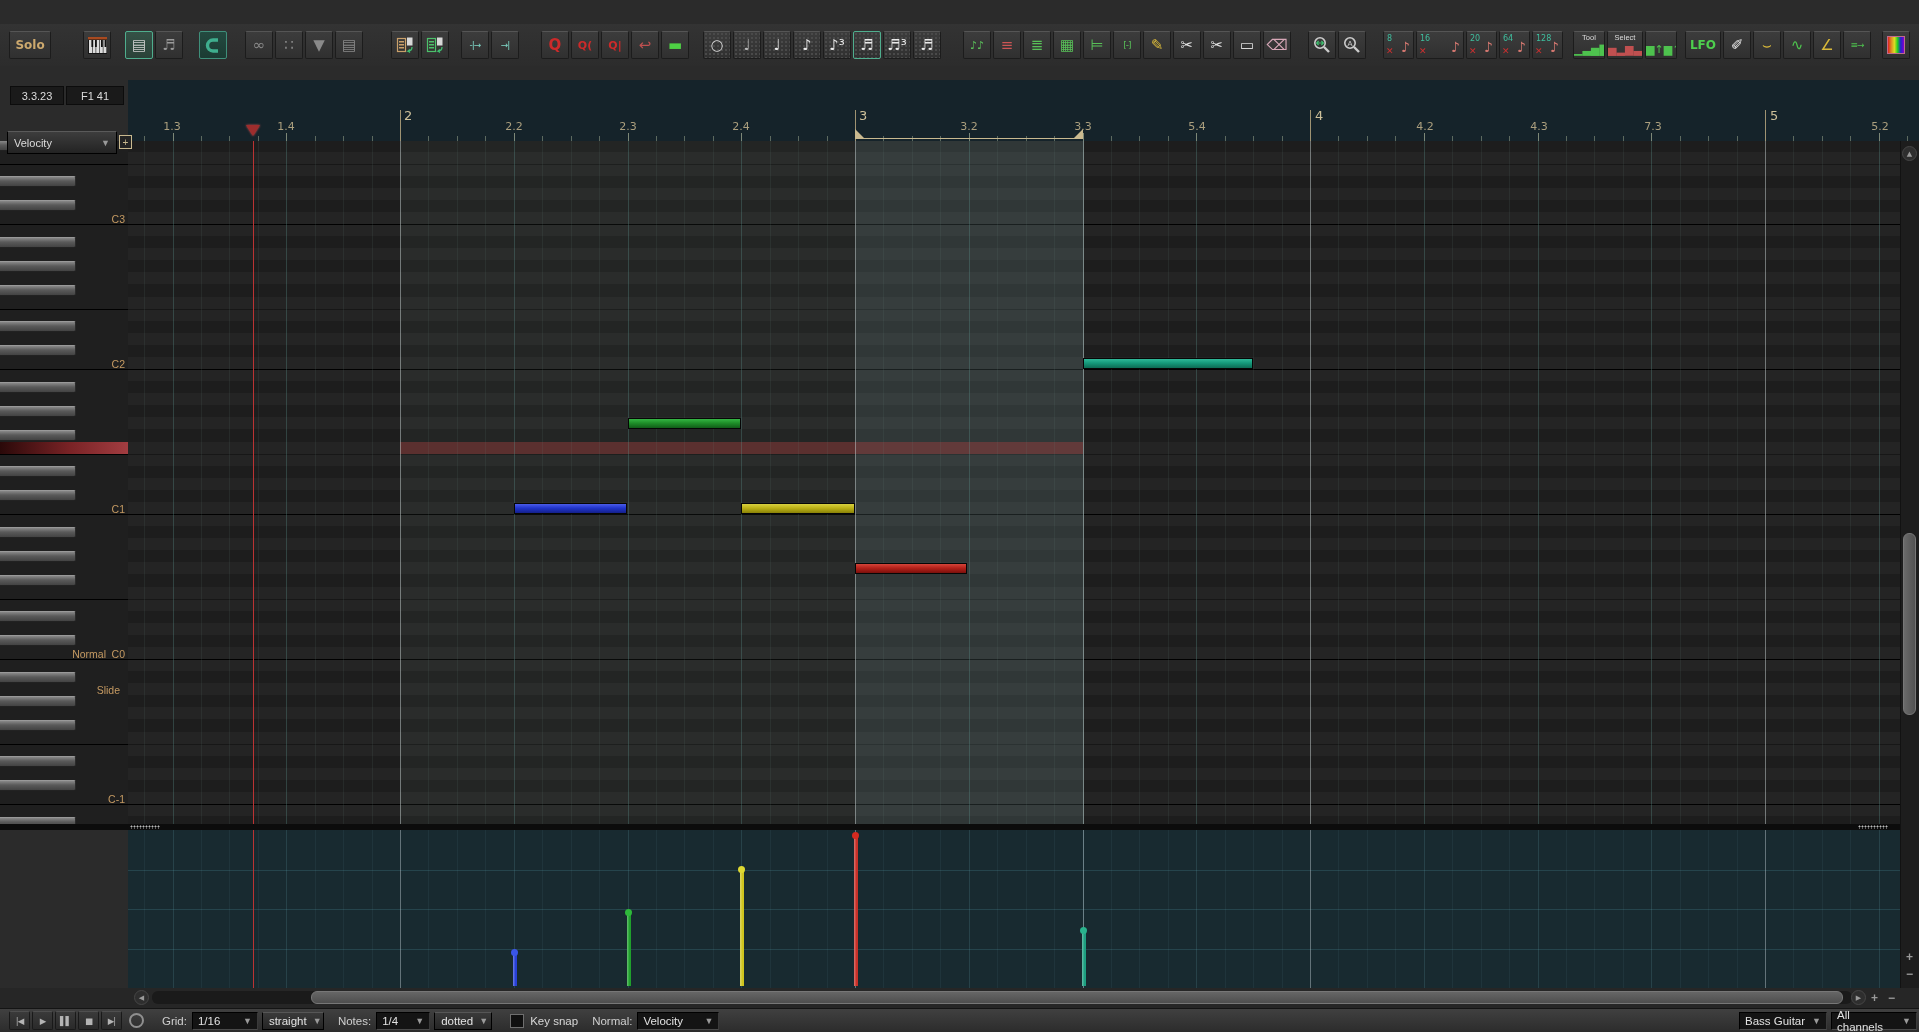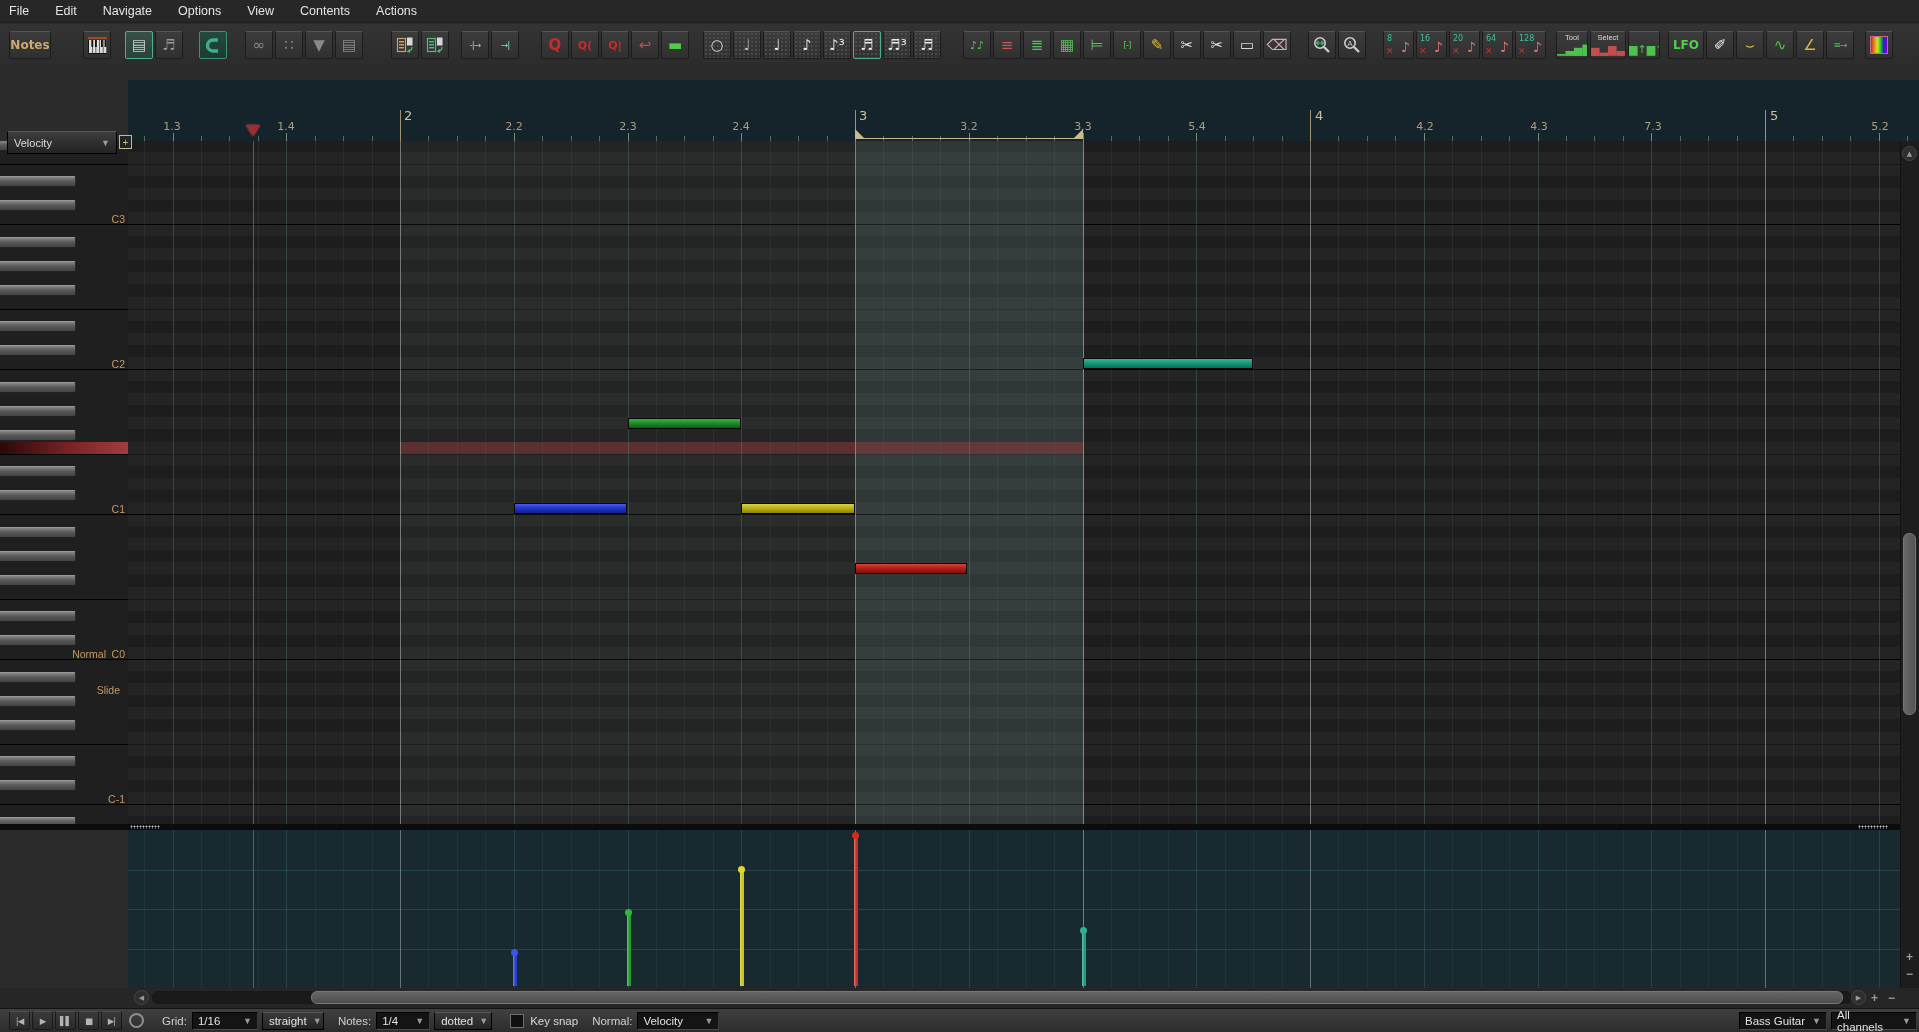--- a/index.html
+++ b/index.html
@@ -121,33 +121,24 @@
   .combo-raised{height:18px;background:linear-gradient(#3a3a3a,#242424);border:1px solid #000;
     border-top-color:#565656;box-sizing:border-box;display:flex;align-items:center;
     padding:0 6px;color:#e2e2e2;margin-left:4px;}
   #keysnap-box{width:12px;height:12px;background:#101010;border:1px solid #6e6e6e;margin-left:18px;margin-right:6px;}
 </style>
 </head>
 <body>
 
 <div id="app">
 
-  <div id="menubar" class="abs">
-      <div class="menu-item">File</div>
-      <div class="menu-item">Edit</div>
-      <div class="menu-item">Navigate</div>
-      <div class="menu-item">Options</div>
-      <div class="menu-item">View</div>
-      <div class="menu-item">Contents</div>
-      <div class="menu-item">Actions</div>
-    </div>
   <div id="toolbar" class="abs">
       <div class="tgroup" style="margin-left: 8px;">
         <div class="btn" style="width: 42px;">
-          <span class="lblbtn" style="color: rgb(205, 169, 110);">Notes</span>
+          <span class="lblbtn" style="color: rgb(205, 169, 110);">Solo</span>
         </div>
       </div>
       <div class="tgroup" style="margin-left: 30px;">
         <div class="btn">
           <svg width="19" height="17">
             <rect x="0" y="0" width="19" height="17" fill="#141414"></rect>
             <rect x="0" y="0" width="19" height="2.5" fill="#a84a20"></rect>
             <rect x="1" y="3" width="3" height="13" fill="#dcdcdc"></rect>
             <rect x="4.6" y="3" width="3" height="13" fill="#dcdcdc"></rect>
             <rect x="8.2" y="3" width="3" height="13" fill="#dcdcdc"></rect>
@@ -312,21 +303,21 @@
             <text x="7" y="10" font-size="7.5" fill="#cccccc" text-anchor="middle" font-family="Liberation Sans">A</text>
           </svg>
         </div>
       </div>
       <div class="tgroup" style="margin-left: 15px;">
         <div class="btn" style="width: 31px;">
           <span class="xn-num">8</span>
           <span class="xn-x">✕</span>
           <span class="xn-note">♪</span>
         </div>
-        <div class="btn" style="width: 31px;">
+        <div class="btn" style="width: 48px;">
           <span class="xn-num">16</span>
           <span class="xn-x">✕</span>
           <span class="xn-note">♪</span>
         </div>
         <div class="btn" style="width: 31px;">
           <span class="xn-num">20</span>
           <span class="xn-x">✕</span>
           <span class="xn-note">♪</span>
         </div>
         <div class="btn" style="width: 31px;">
@@ -374,20 +365,24 @@
           <span class="glyph small" style="color: rgb(78, 194, 78);">≡→</span>
         </div>
       </div>
       <div class="tgroup" style="margin-left: 9px;">
         <div class="btn">
           <div class="rainbow"></div>
         </div>
       </div>
     </div>
 
+  <div id="corner" class="abs">
+    <div class="readout" style="left:10px;width:52px;">3.3.23</div>
+    <div class="readout" style="left:66px;width:56px;">F1  41</div>
+  </div>
   <div id="topstrip" class="abs"></div>
   <div id="ruler" class="abs">
       <div class="tick" style="left: 16.0625px;"></div>
       <div class="tick beat" style="left: 44.5px;"></div>
       <div class="tick" style="left: 72.9375px;"></div>
       <div class="tick" style="left: 101.375px;"></div>
       <div class="tick" style="left: 129.812px;"></div>
       <div class="tick beat" style="left: 158.25px;"></div>
       <div class="tick" style="left: 186.688px;"></div>
       <div class="tick" style="left: 215.125px;"></div>

